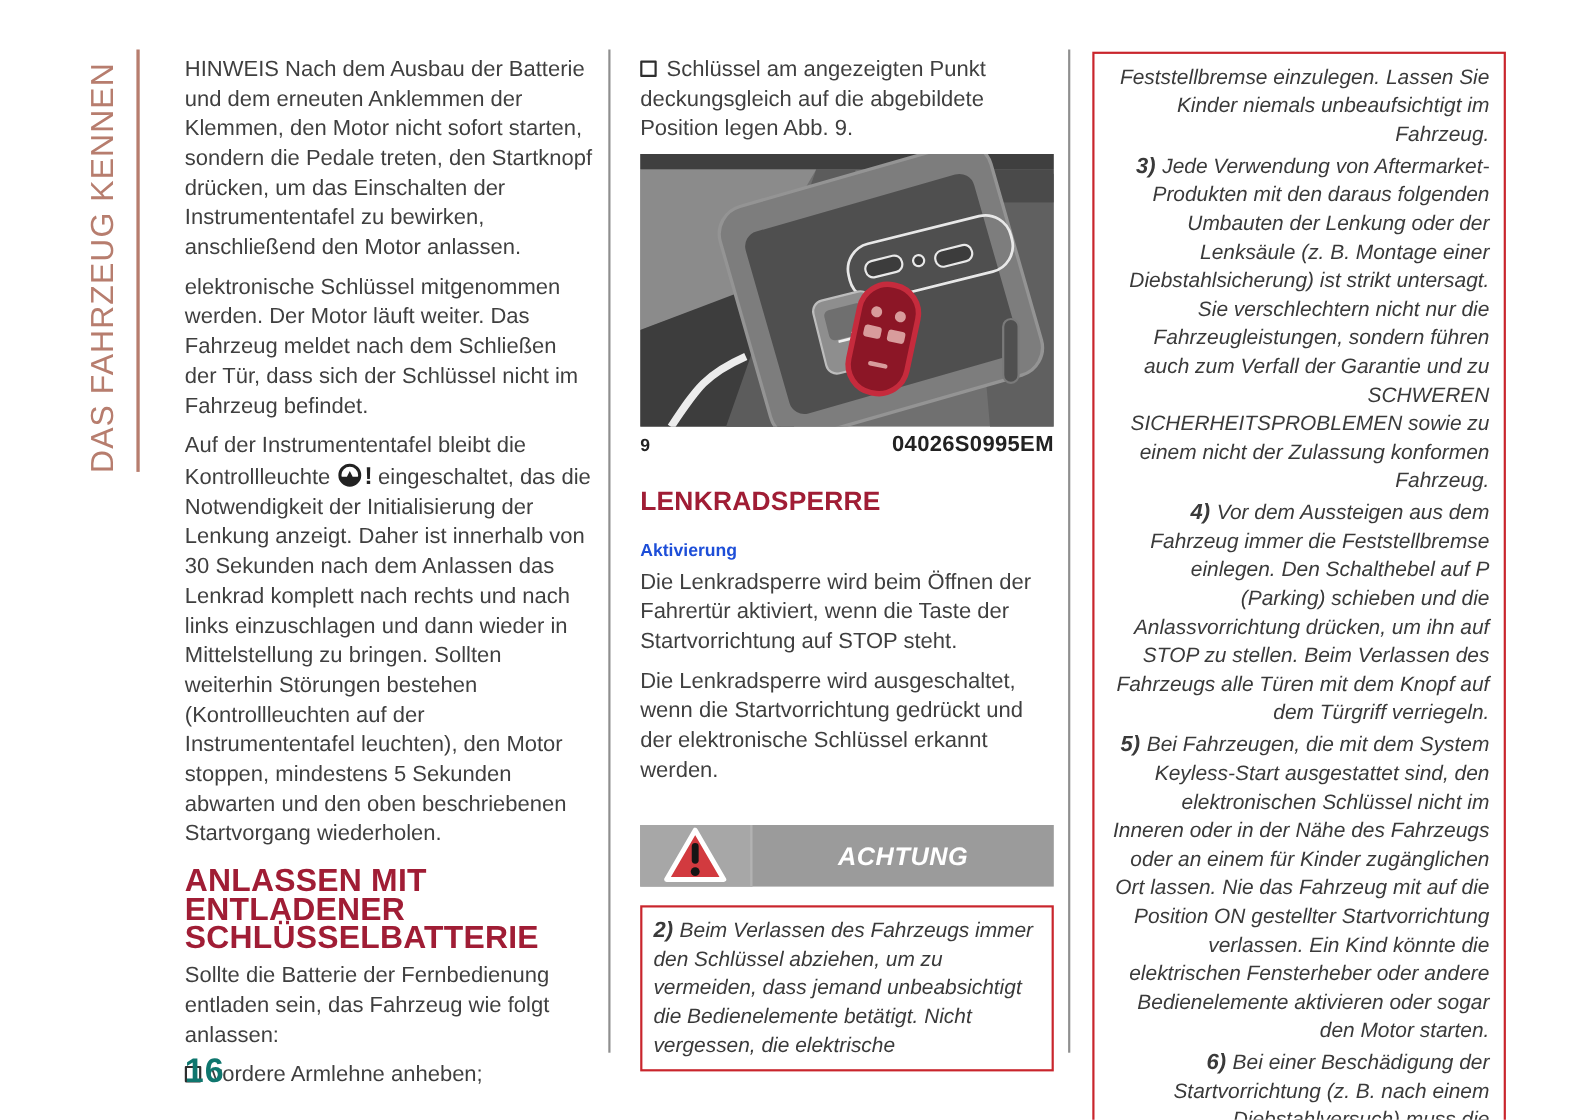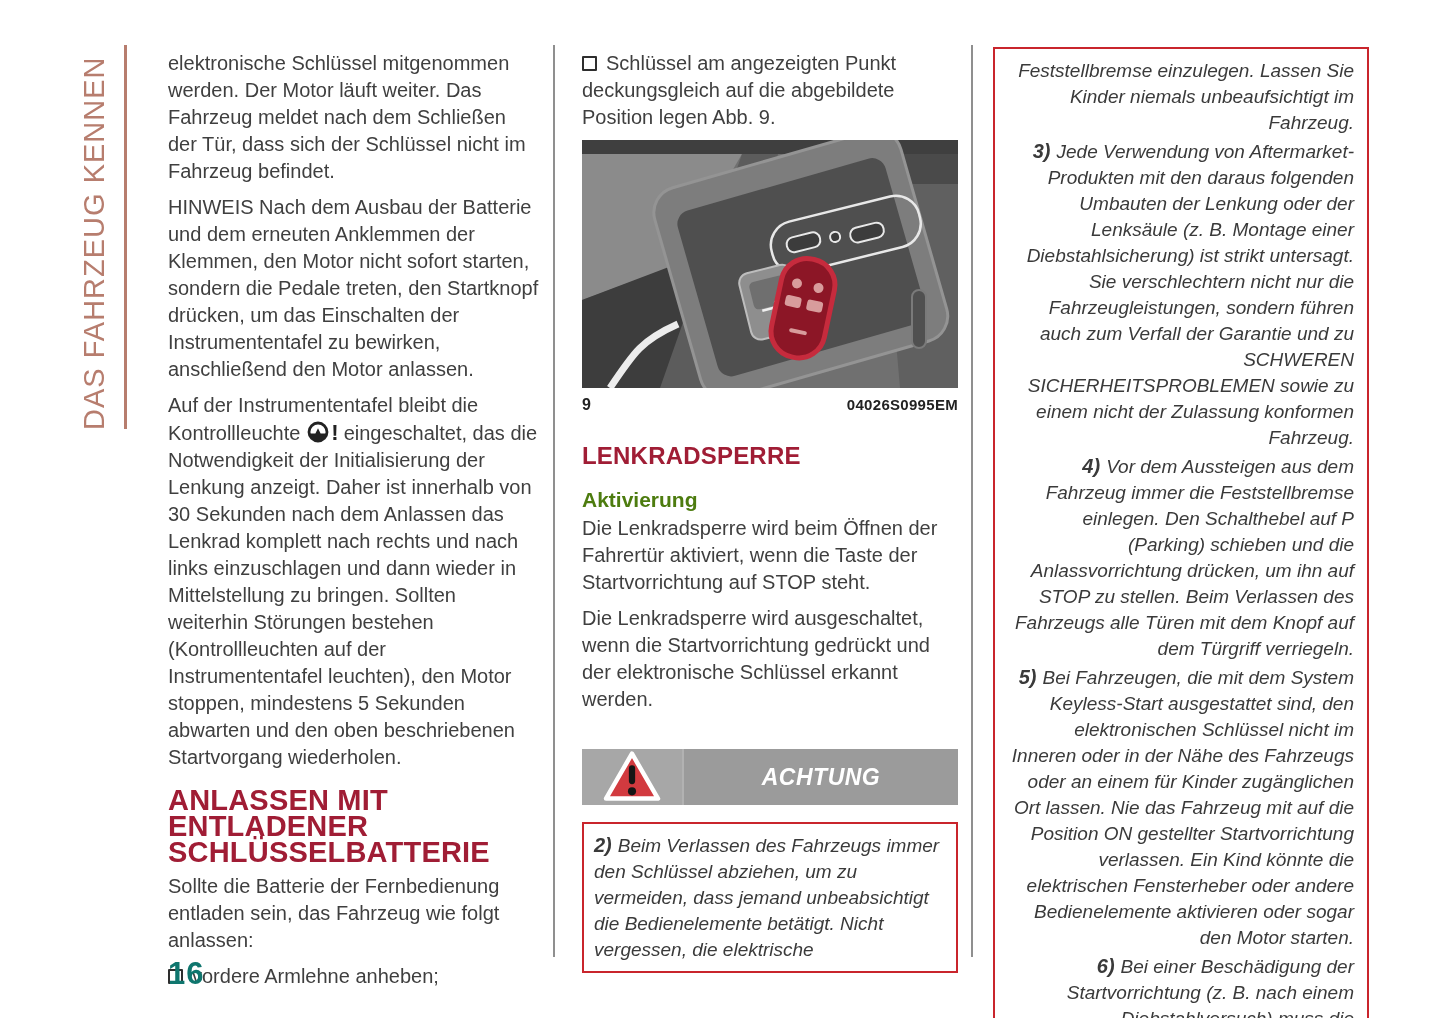--- a/index.html
+++ b/index.html
@@ -33,21 +33,21 @@
 
   .red-h1{
     color:#a01d35;font-weight:bold;font-size:29px;line-height:26px;
     margin:16px 0 8px 0;letter-spacing:0.2px;
   }
   .section-h2{
     color:#a01d35;font-weight:bold;font-size:24px;line-height:28px;
     margin:24px 0 15px 0;letter-spacing:0.2px;
   }
   .sub-h4{
-    color:#4d7c0f;font-weight:bold;font-size:21px;line-height:25px;
+    color:#1d4ed8;font-weight:bold;font-size:16px;line-height:25px;
     margin:17px 0 3px 0;
   }
   .subnote{margin:0 0 4px 0;}
 
   .bullet .sq{
     display:inline-block;width:11px;height:11px;border:2.5px solid #2e2e2e;
     margin-right:9px;position:relative;top:1px;border-radius:1px;
   }
 
   
@@ -56,21 +56,21 @@
   .inline-icon .mark{font-weight:800;font-size:22px;color:#222;margin-left:1px;}
 
   
   figure{margin:3px 0 0 0;padding:0;}
   figure svg{display:block;}
   figcaption{
     display:flex;justify-content:space-between;align-items:baseline;
     font-weight:bold;color:#222;margin-top:3px;
   }
   .fig-num{font-size:16px;}
-  .fig-code{font-size:15px;letter-spacing:0.3px;}
+  .fig-code{font-size:20px;letter-spacing:0.3px;}
 
   
   .warning-banner{
     margin-top:36px;height:56px;background:#9b9b9b;
     display:flex;align-items:stretch;
   }
   .warning-banner .icon-cell{
     width:100px;background:#a7a7a7;border-right:2px solid #b2b2b2;
     display:flex;align-items:center;justify-content:center;
   }
@@ -100,22 +100,22 @@
 </style>
 </head>
 <body>
 
 <div class="page">
 
   <div class="sidebar-label">DAS FAHRZEUG KENNEN</div>
   <div class="sidebar-rule"></div>
 
   <div class="col col1">
+    <p>HINWEIS Nach dem Ausbau der Batterie und dem erneuten Anklemmen der Klemmen, den Motor nicht sofort starten, sondern die Pedale treten, den Startknopf drücken, um das Einschalten der Instrumententafel zu bewirken, anschließend den Motor anlassen.</p>
     <p>elektronische Schlüssel mitgenommen werden. Der Motor läuft weiter. Das Fahrzeug meldet nach dem Schließen der Tür, dass sich der Schlüssel nicht im Fahrzeug befindet.</p>
-    <p>HINWEIS Nach dem Ausbau der Batterie und dem erneuten Anklemmen der Klemmen, den Motor nicht sofort starten, sondern die Pedale treten, den Startknopf drücken, um das Einschalten der Instrumententafel zu bewirken, anschließend den Motor anlassen.</p>
     <p><span>Auf der Instrumententafel bleibt die Kontrollleuchte</span><span class="inline-icon"><svg width="24" height="24" viewBox="0 0 24 24">
             <circle cx="12" cy="12" r="9" fill="none" stroke="#222" stroke-width="2.8"></circle>
             <path d="M3.6 13.4 A8.6 8.6 0 0 0 20.4 13.4 L14.6 13.4 L12 8.2 L9.4 13.4 Z" fill="#222"></path>
           </svg><b class="mark">!</b></span><span>eingeschaltet, das die Notwendigkeit der Initialisierung der Lenkung anzeigt. Daher ist innerhalb von 30 Sekunden nach dem Anlassen das Lenkrad komplett nach rechts und nach links einzuschlagen und dann wieder in Mittelstellung zu bringen. Sollten weiterhin Störungen bestehen (Kontrollleuchten auf der Instrumententafel leuchten), den Motor stoppen, mindestens 5 Sekunden abwarten und den oben beschriebenen Startvorgang wiederholen.</span></p>
     <h3 class="red-h1">ANLASSEN MIT ENTLADENER SCHLÜSSELBATTERIE</h3>
     <p>Sollte die Batterie der Fernbedienung entladen sein, das Fahrzeug wie folgt anlassen:</p>
     <p class="bullet"><span class="sq"></span><span>vordere Armlehne anheben;</span></p>
   </div>
 
   <div class="vrule vrule1"></div>

